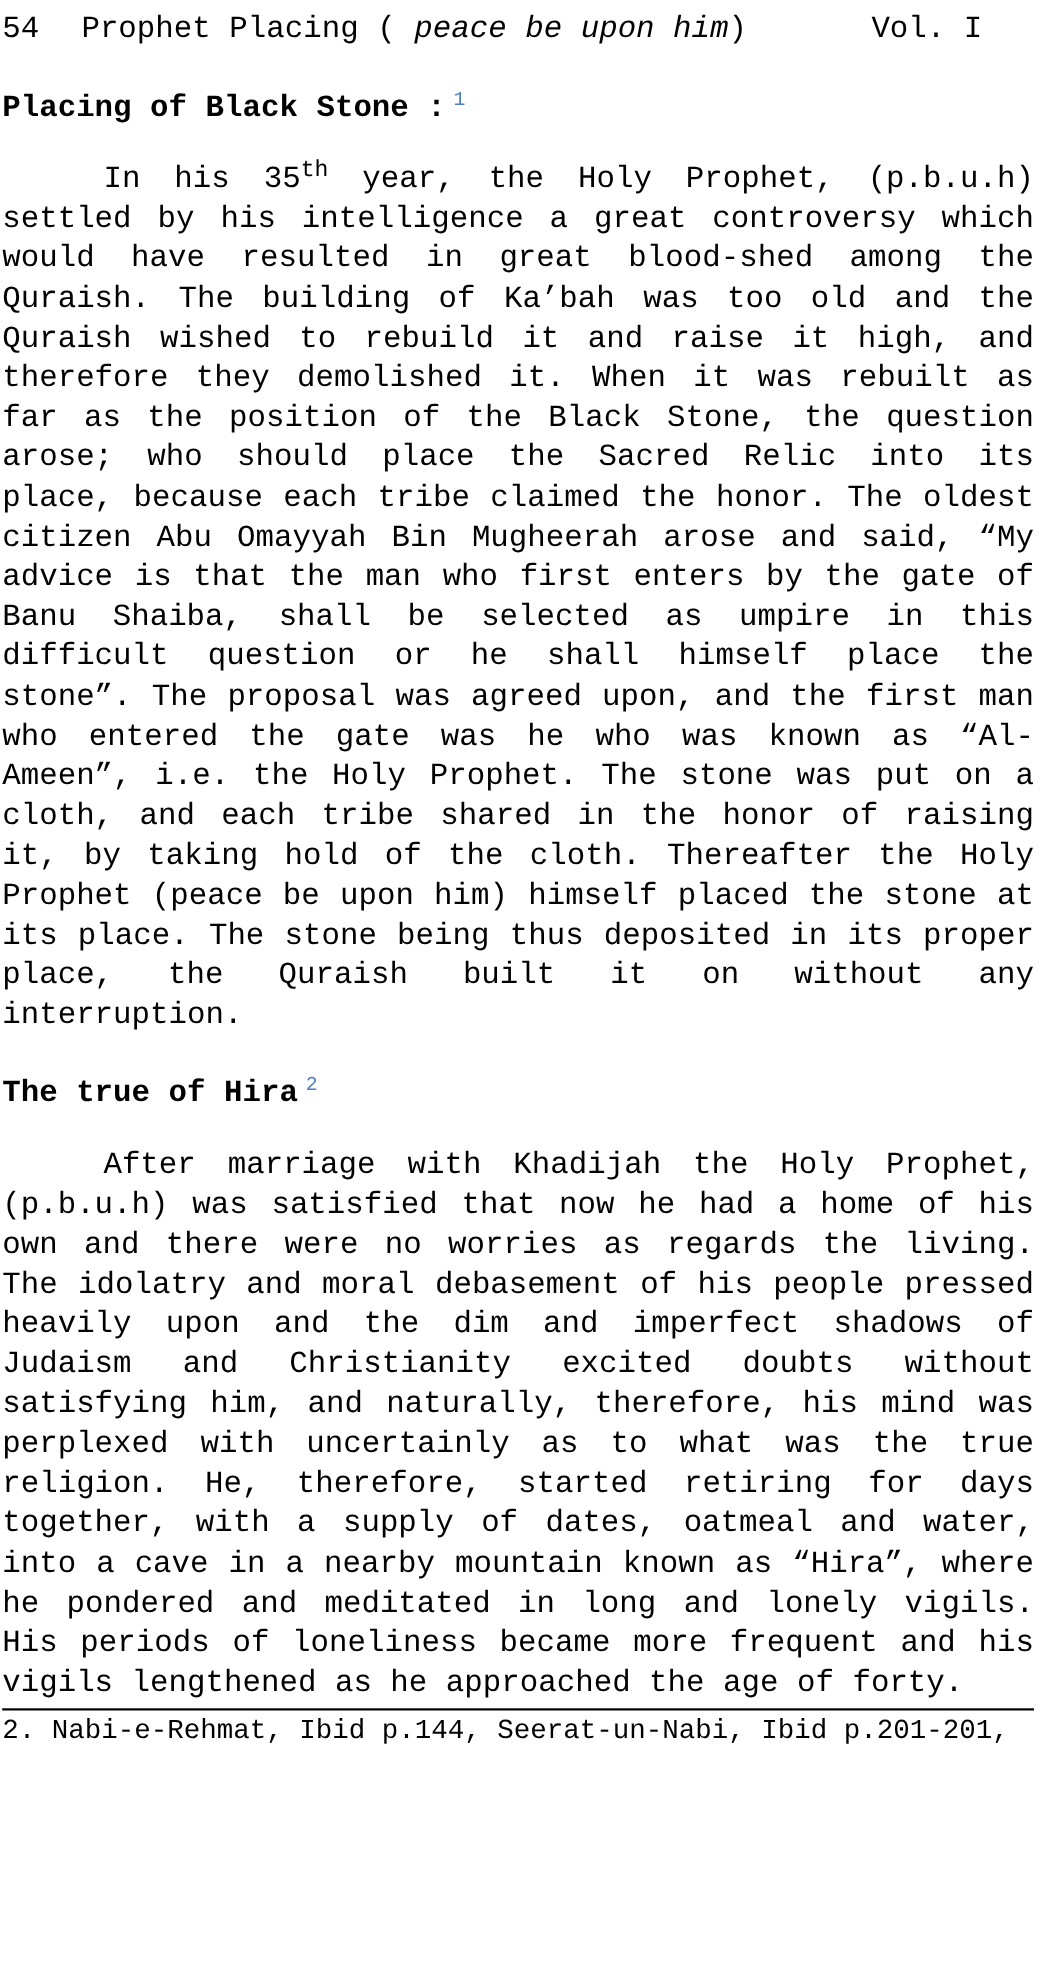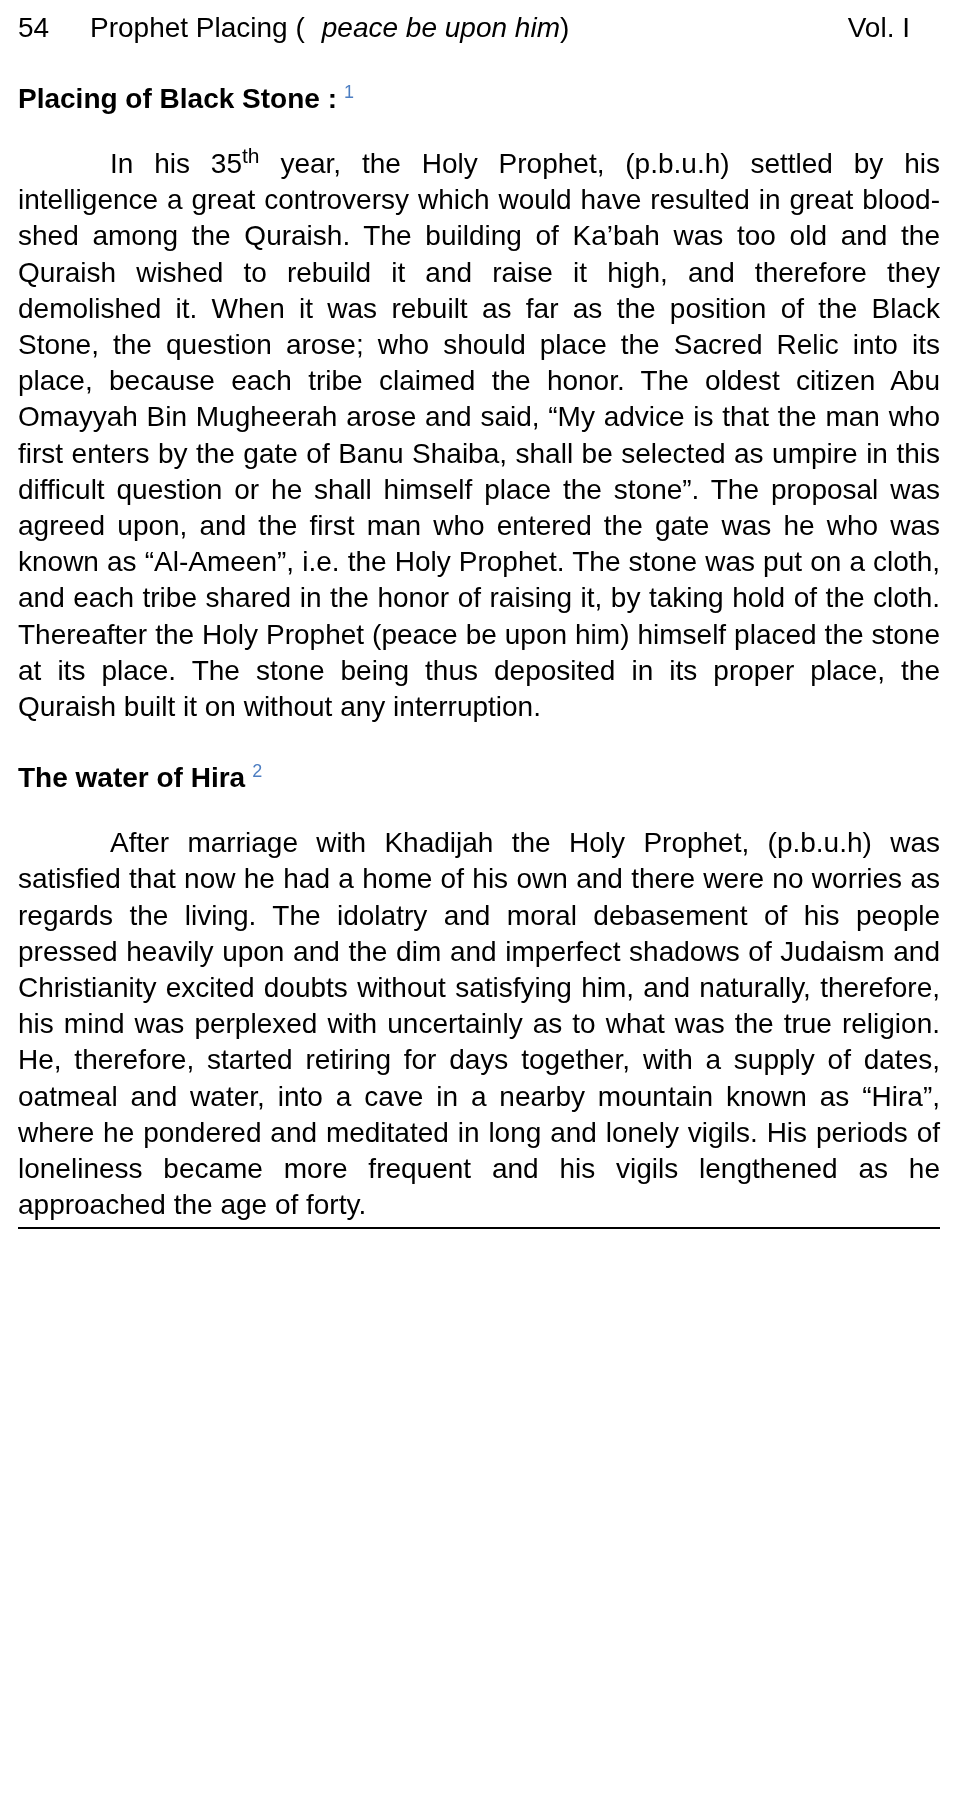--- a/index.html
+++ b/index.html
@@ -6,22 +6,22 @@
     margin: 0;
     padding: 0;
     background: #ffffff;
   }
   .page {
     width: 960px;
     height: 1796px;
     box-sizing: border-box;
     background: #ffffff;
     color: #000000;
-    font-family: Liberation Sans, sans-serif;
-    padding: 10px 20px 0 18px;
+    font-family: Liberation Mono, monospace;
+    padding: 10px 20px 0 2px;
     overflow: hidden;
   }
   .page-header {
     display: flex;
     align-items: baseline;
     font-size: 28px;
     line-height: 36px;
     margin-bottom: 30px;
   }
   .page-number {
@@ -30,21 +30,21 @@
   }
   .header-title {
     flex: 1 1 auto;
   }
   .header-title .italic {
     font-style: italic;
     margin-left: 17px;
   }
   .volume-label {
     flex: 0 0 auto;
-    margin-right: 30px;
+    margin-right: 47px;
   }
   h2.section-heading {
     font-size: 28px;
     line-height: 34px;
     font-weight: bold;
     margin: 36px 0 0 0;
   }
   sup.ref {
     font-size: 18px;
     font-weight: normal;
@@ -90,22 +90,23 @@
     <span class="header-title"><span>Prophet Placing (</span><span class="italic">peace be upon him</span><span>)</span></span>
     <span class="volume-label">Vol. I</span>
   </div>
 
   <div class="section">
     <h2 class="section-heading"><span>Placing of Black Stone :</span><sup class="ref">1</sup></h2>
     <p class="body-para"><span>In his 35</span><sup class="ordinal">th</sup><span> year, the Holy Prophet, (p.b.u.h) settled by his intelligence a great controversy which would have resulted in great blood-shed among the Quraish. The building of Ka’bah was too old and the Quraish wished to rebuild it and raise it high, and therefore they demolished it. When it was rebuilt as far as the position of the Black Stone, the question arose; who should place the Sacred Relic into its place, because each tribe claimed the honor. The oldest citizen Abu Omayyah Bin Mugheerah arose and said, “My advice is that the man who first enters by the gate of Banu Shaiba, shall be selected as umpire in this difficult question or he shall himself place the stone”.  The proposal was agreed upon, and the first man who entered the gate was he who was known as “Al-Ameen”, i.e. the Holy Prophet. The stone was put on a cloth, and each tribe shared in the honor of raising it, by taking hold of the cloth. Thereafter the Holy Prophet (peace be upon him) himself placed the stone at its place. The stone being thus deposited in its proper place, the Quraish built it on without any interruption.</span></p>
   </div>
 
   <div class="section">
-    <h2 class="section-heading"><span>The water of Hira</span><sup class="ref">2</sup></h2>
+    <h2 class="section-heading"><span>The true of Hira</span><sup class="ref">2</sup></h2>
     <p class="body-para"><span>After marriage with Khadijah the Holy Prophet, (p.b.u.h) was satisfied that now he had a home of his own and there were no worries as regards the living. The idolatry and moral debasement of his people pressed heavily upon and the dim and imperfect shadows of Judaism and Christianity excited doubts without satisfying him, and naturally, therefore, his mind was perplexed with uncertainly as to what was the true religion. He, therefore, started retiring for days together, with a supply of dates, oatmeal and water, into a cave in a nearby mountain known as “Hira”, where he pondered and meditated in long and lonely vigils. His periods of loneliness became more frequent and his vigils lengthened as he approached the age of forty.</span></p>
   </div>
 
   <div class="footnote-rule"></div>
 
   <div class="footnotes">
+    <p>2. Nabi-e-Rehmat, Ibid p.144, Seerat-un-Nabi, Ibid p.201-201,</p>
   </div>
 
 </div>
 
 </body></html>

